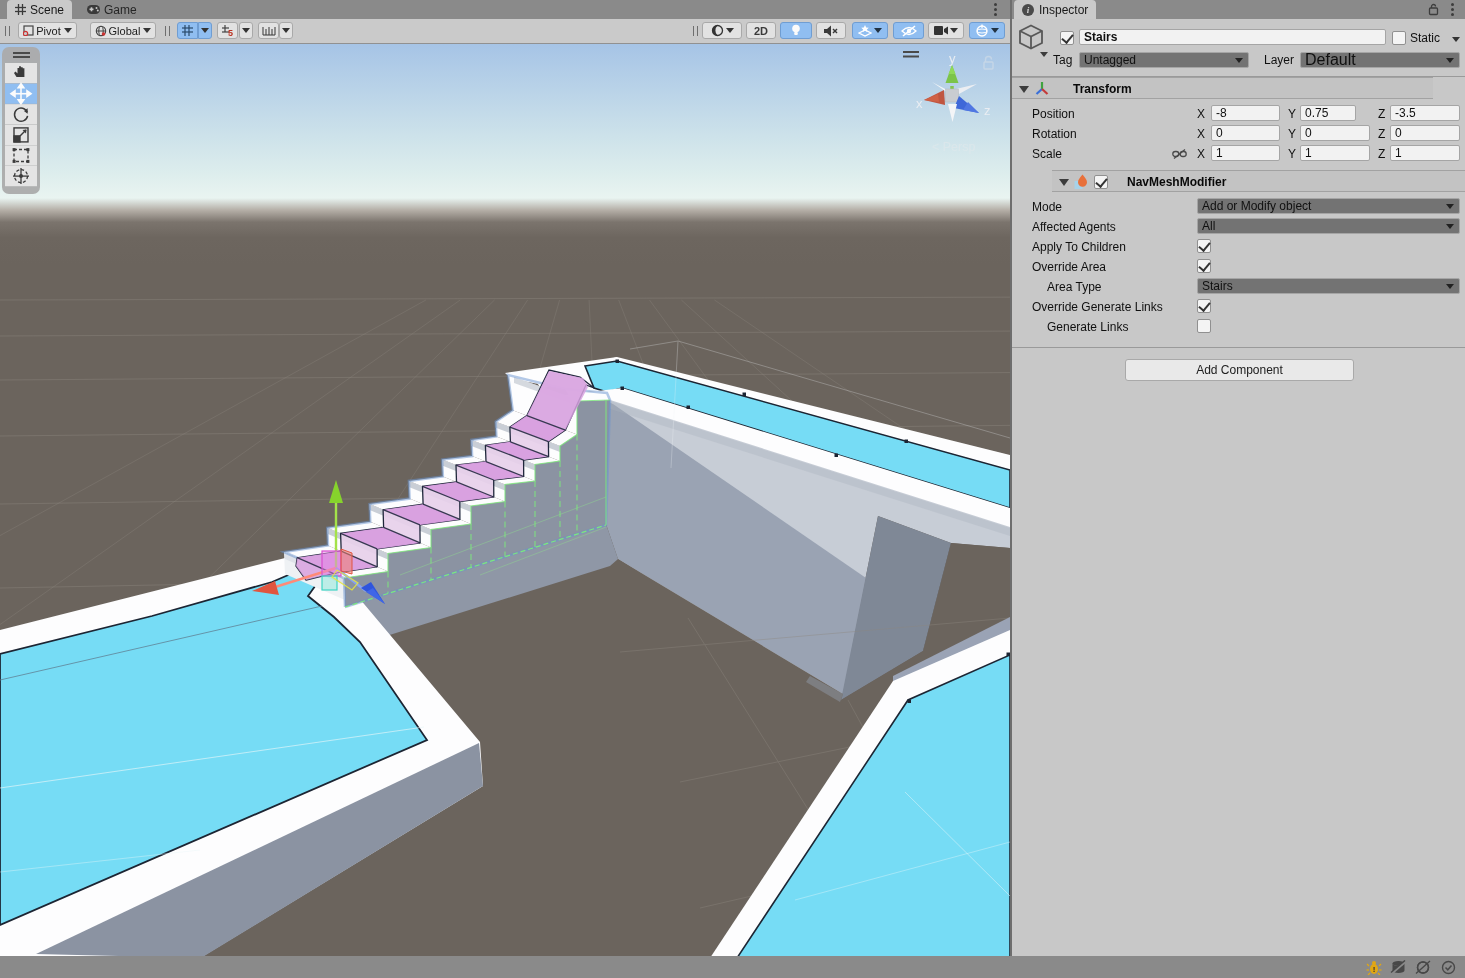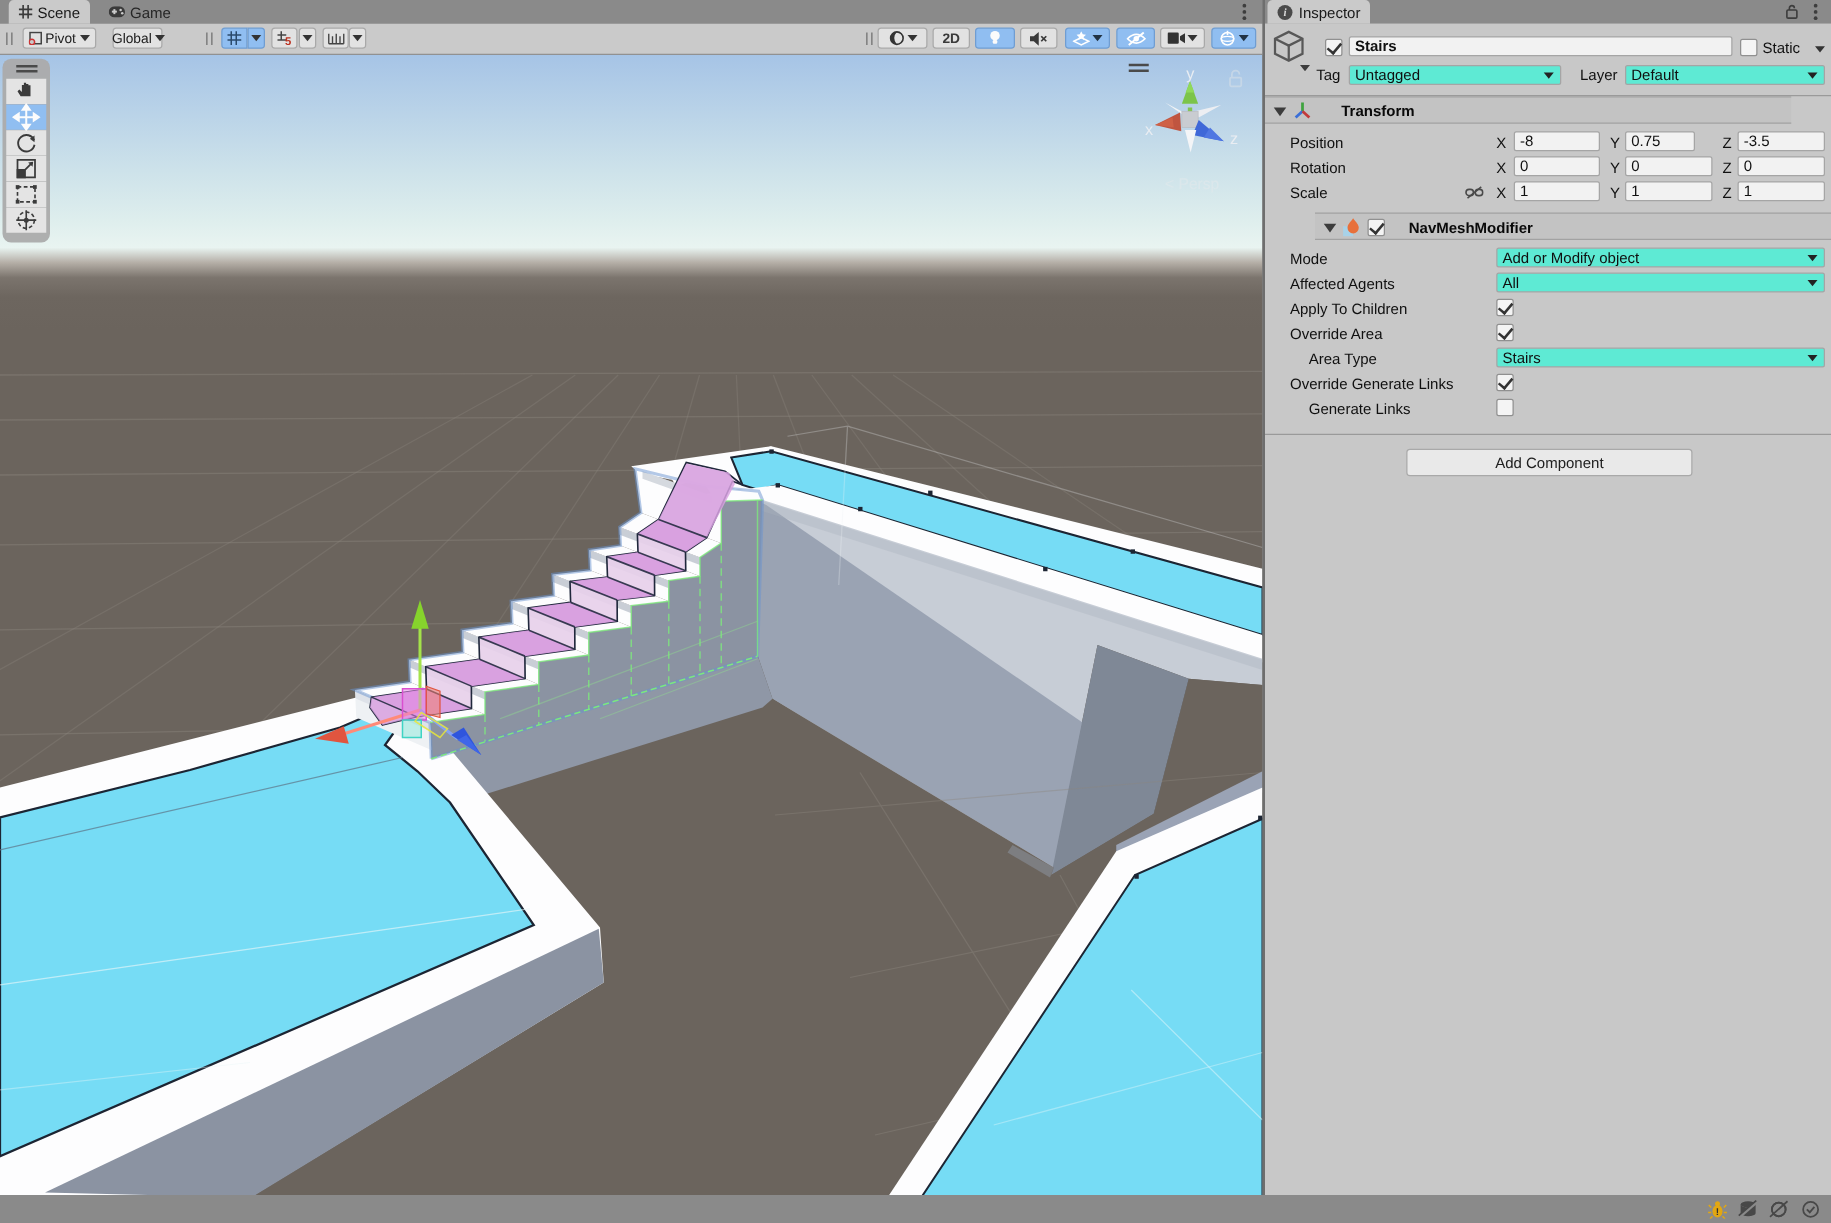--- a/index.html
+++ b/index.html
@@ -10,21 +10,21 @@
 .toolbar{background:#cacaca;border-bottom:1px solid #919191;}
 .btn{position:absolute;top:3px;height:17px;background:#e2e2e2;border:1px solid #a9a9a9;
      border-radius:3px;font-size:11px;color:#202020;display:flex;align-items:center;justify-content:center;}
 .btn.blue{background:#90bef1;border-color:#6f9dd2;}
 .caret{width:0;height:0;border-left:4px solid transparent;border-right:4px solid transparent;
        border-top:5px solid #333;display:inline-block;}
 .handle2{position:absolute;top:7px;width:5px;height:10px;border-left:1.5px solid #6e6e6e;border-right:1.5px solid #6e6e6e;}
 .insp-label{position:absolute;font-size:12px;color:#101010;line-height:15px;}
 .field{position:absolute;height:16px;background:#f2f2f2;border:1px solid #a5a5a5;border-radius:2px;
        font-size:12px;color:#101010;padding:0 4px;line-height:14px;}
-.drop{position:absolute;height:16px;background:#5eead4;border:1px solid #a5a5a5;border-radius:2px;
+.drop{position:absolute;height:16px;background:#737373;border:1px solid #a5a5a5;border-radius:2px;
       font-size:12px;color:#101010;padding:0 4px;line-height:14px;}
 .drop .caret{position:absolute;right:5px;top:5px;border-top-color:#222;}
 .cb{position:absolute;width:14px;height:14px;background:#f4f4f4;border:1px solid #909090;border-radius:2px;}
 .cb.on::after{content:"";position:absolute;left:3px;top:0px;width:5px;height:9px;
    border:solid #333;border-width:0 2px 2px 0;transform:rotate(40deg);}
 .hdr{position:absolute;left:1012px;width:421px;height:22px;background:#c3c3c3;
      border-top:1px solid #a2a2a2;border-bottom:1px solid #a2a2a2;}
 .hdr b{position:absolute;left:61px;top:4px;font-size:12px;color:#090909;}
 .fold{position:absolute;left:7px;top:8px;width:0;height:0;border-left:5px solid transparent;
       border-right:5px solid transparent;border-top:7px solid #3c3c3c;}
@@ -57,21 +57,21 @@
     </div>
 </div>
 <div class="abs toolbar" style="left:0;top:19px;width:1010px;height:25px;">
   <div class="handle2" style="left:5px;"></div>
   <div class="btn" style="left:18px;width:59px;text-align:right;">
     <svg width="11" height="11" viewBox="0 0 11 11" style="margin-right:2px">
         <rect x="1" y="1" width="9" height="9" fill="none" stroke="#444" stroke-width="1.2"></rect>
         <circle cx="2.5" cy="8.5" r="2.2" fill="#cacaca" stroke="#c33" stroke-width="1.2"></circle>
       </svg>
     Pivot&nbsp;<span class="caret"></span></div>
-  <div class="btn" style="left:90px;width:40px;">
+  <div class="btn" style="left:90px;width:66px;">
     <svg width="12" height="12" viewBox="0 0 12 12" style="margin-right:2px">
         <circle cx="6" cy="6" r="4.7" fill="none" stroke="#444" stroke-width="1.1"></circle>
         <ellipse cx="6" cy="6" rx="2.2" ry="4.7" fill="none" stroke="#444" stroke-width="1"></ellipse>
         <line x1="1.3" y1="6" x2="10.7" y2="6" stroke="#444" stroke-width="1"></line>
         <circle cx="8.5" cy="9" r="1.8" fill="#c33"></circle>
       </svg>
     Global&nbsp;<span class="caret"></span></div>
   <div class="handle2" style="left:165px;"></div>
   <div class="btn blue" style="left:177px;width:21px;border-radius:3px 0 0 3px;">
     <svg width="13" height="13" viewBox="0 0 13 13">
@@ -442,21 +442,21 @@
   <polygon points="22,28 30,28 26,33" fill="#3c3c3c"></polygon>
 </svg>
 <div class="cb on" style="left:1060px;top:31px"></div>
 <div class="field" style="left:1079px;top:29px;width:307px;font-weight:bold;">Stairs</div>
 <div class="cb " style="left:1392px;top:31px"></div>
 <div class="insp-label" style="left:1410px;top:31px;">Static</div>
 <span class="caret" style="position:absolute;left:1452px;top:37px;"></span>
 <div class="insp-label" style="left:1053px;top:53px;">Tag</div>
 <div class="drop" style="left:1079px;top:52px;width:170px;font-size:12px">Untagged<span class="caret"></span></div>
 <div class="insp-label" style="left:1264px;top:53px;">Layer</div>
-<div class="drop" style="left:1300px;top:52px;width:160px;font-size:12px">Default<span class="caret"></span></div>
+<div class="drop" style="left:1300px;top:52px;width:160px;font-size:16px">Default<span class="caret"></span></div>
 
 <div style="position:absolute;left:1012px;top:76px;width:453px;height:1px;background:#9a9a9a;"></div>
 <div class="hdr" style="top:77px;">
     <div class="fold"></div>
   <svg width="16" height="16" style="position:absolute;left:22px;top:3px" viewBox="0 0 16 16">
     <line x1="8" y1="8" x2="8" y2="1" stroke="#3fa33f" stroke-width="2.2"></line>
     <line x1="8" y1="8" x2="2.5" y2="13" stroke="#3a6fd8" stroke-width="2.2"></line>
     <line x1="8" y1="8" x2="13.5" y2="13" stroke="#c33a3a" stroke-width="2.2"></line>
     </svg>
   <b>Transform</b>

